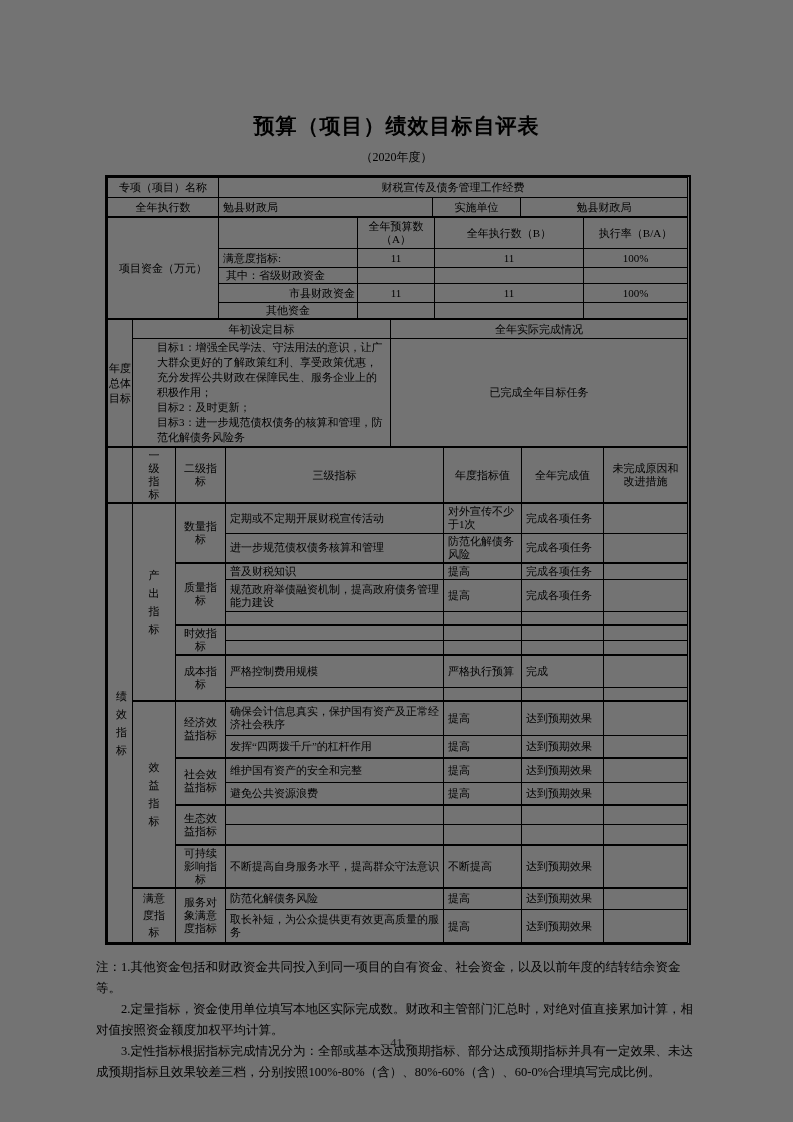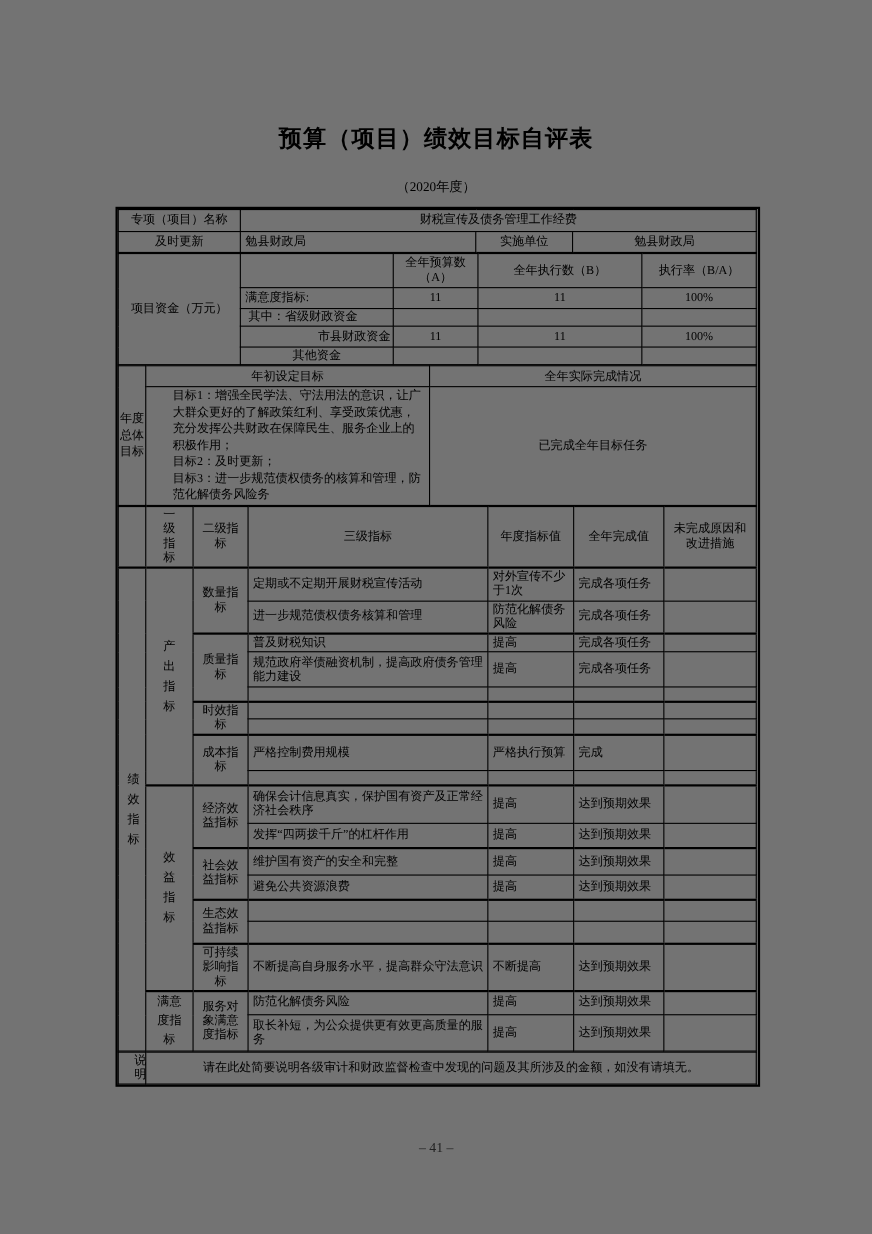--- a/index.html
+++ b/index.html
@@ -3,21 +3,21 @@
 <meta charset="utf-8">
 <style>
   * { box-sizing: border-box; }
   html,body { margin:0; padding:0; background:#ffffff; }
   .page {
     position:relative; width:793px; height:1122px; background:#737373;
     font-family:"Liberation Serif", serif; color:#000; overflow:hidden;
   }
   .title { padding-top:112px; text-align:center; font-size:21px; font-weight:bold;
            font-family:"Liberation Sans", sans-serif; letter-spacing:1px; }
-  .subtitle { text-align:center; font-size:12px; margin-top:22px; }
+  .subtitle { text-align:center; font-size:12px; margin-top:9px; }
 
   .tablewrap { width:586px; margin:9px 0 0 105px; border:2px solid #000; }
   table { border-collapse:collapse; table-layout:fixed; width:580px; }
   td { border:1px solid #000; font-size:11px; line-height:13px; padding:1px 4px;
        vertical-align:middle; word-break:break-all; }
   .c { text-align:center; }
   .l { text-align:left; }
   .r { text-align:right; }
   .pre { white-space:pre-line;padding-left:24px; }
   
@@ -51,21 +51,21 @@
           <col style="width:214px">
           <col style="width:88px">
           <col style="width:167px">
         </colgroup>
       <tbody>
           <tr style="height:20px">
         <td class="c">专项（项目）名称</td>
         <td class="c" colspan="3">财税宣传及债务管理工作经费</td>
       </tr>
       <tr style="height:19px">
-        <td class="c">及时更新</td>
+        <td class="c">全年执行数</td>
         <td class="l">勉县财政局</td>
         <td class="c">实施单位</td>
         <td class="c">勉县财政局</td>
       </tr>
     </tbody>
       </table>
 
     <table>
       <colgroup>
           <col style="width:111px">
@@ -267,31 +267,24 @@
       </tr>
       <tr style="height:33px">
         <td class="l">取长补短，为公众提供更有效更高质量的服务</td>
         <td class="l">提高</td>
         <td class="l">达到预期效果</td>
         <td></td>
       </tr>
     </tbody>
       </table>
 
-    <table>
-      <colgroup>
-          <col style="width:25px">
-          <col style="width:555px">
-        </colgroup>
-      <tbody>
-          <tr style="height:23px">
-        <td class="c nopad">说明</td>
-        <td class="c">请在此处简要说明各级审计和财政监督检查中发现的问题及其所涉及的金额，如没有请填无。</td>
-      </tr>
-    </tbody>
-      </table>
 
   </div>
 
+  <div class="notes">
+    <p>注：1.其他资金包括和财政资金共同投入到同一项目的自有资金、社会资金，以及以前年度的结转结余资金等。</p>
+    <p class="ind">2.定量指标，资金使用单位填写本地区实际完成数。财政和主管部门汇总时，对绝对值直接累加计算，相对值按照资金额度加权平均计算。</p>
+    <p class="ind">3.定性指标根据指标完成情况分为：全部或基本达成预期指标、部分达成预期指标并具有一定效果、未达成预期指标且效果较差三档，分别按照100%-80%（含）、80%-60%（含）、60-0%合理填写完成比例。</p>
+  </div>
 
   <div class="footer">– 41 –</div>
 
 </div>
 
 </body></html>

